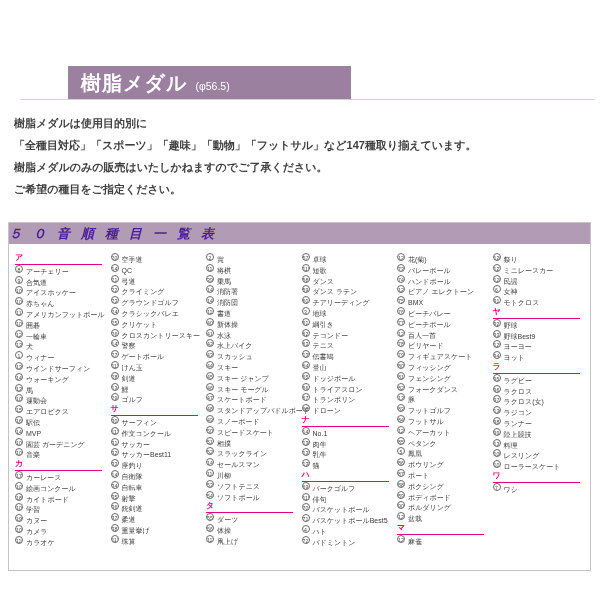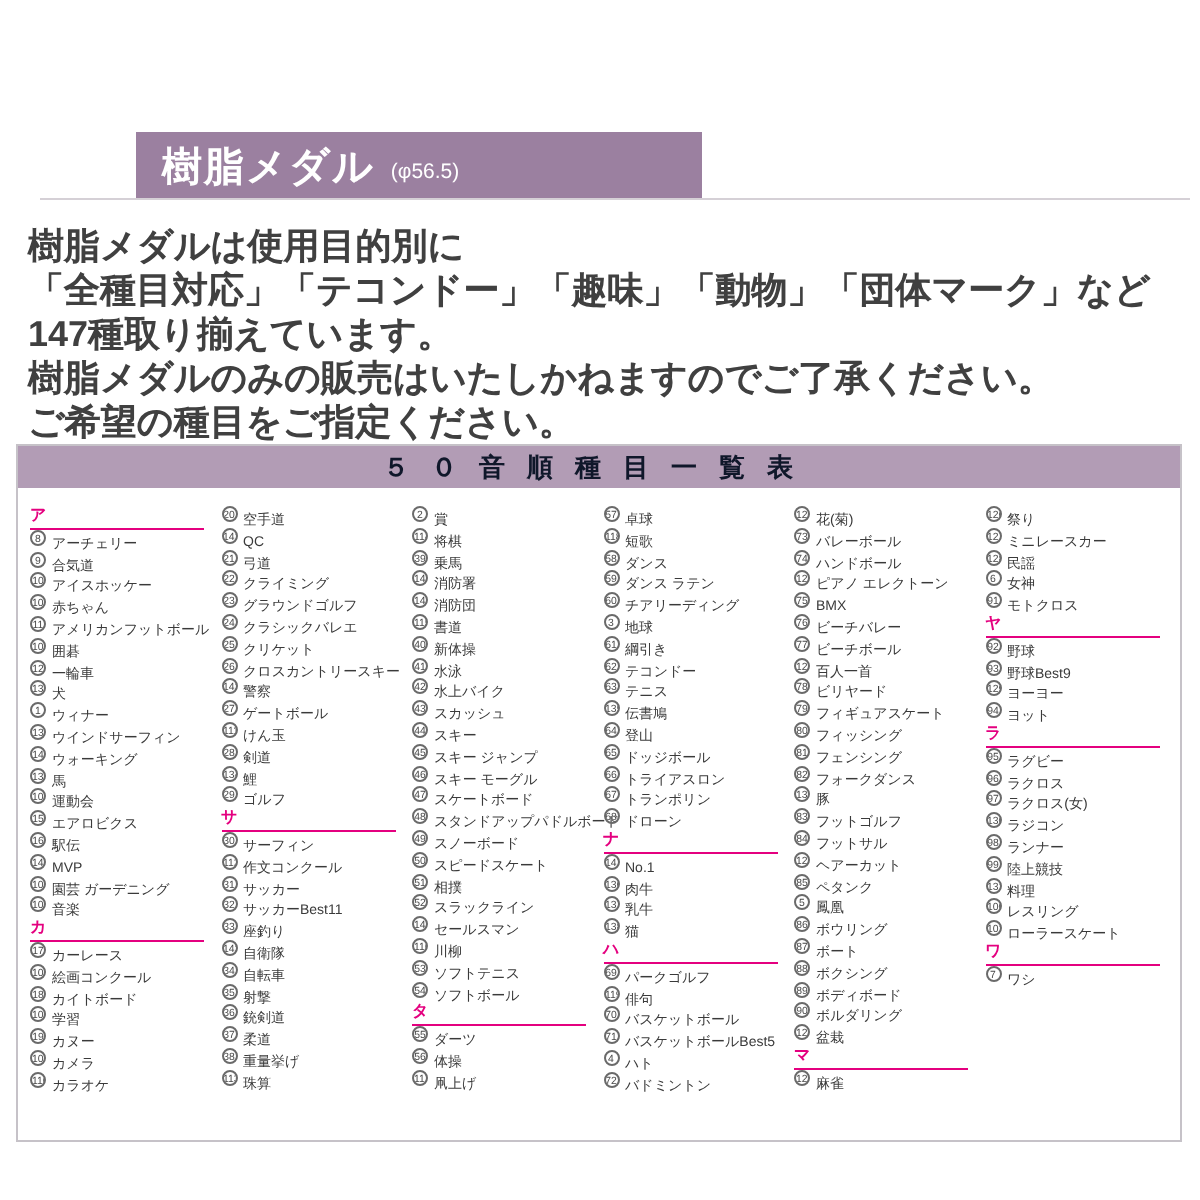--- a/index.html
+++ b/index.html
@@ -6,26 +6,26 @@
   .page{position:relative;width:600px;height:600px;background:#ffffff;overflow:hidden;
         font-family:"Liberation Sans",sans-serif;color:#3c3c3c;}
   
   .title-bar{position:absolute;left:20px;top:66px;width:283px;height:34px;
              background:#9b80a0;display:flex;align-items:center;margin-left:48px;}
   .title-main{color:#ffffff;font-weight:bold;font-size:20px;margin-left:13px;letter-spacing:1px;}
   .title-sub{color:#ffffff;font-size:10.5px;margin-left:8px;margin-top:6px;text-align:center;}
   .title-rule{position:absolute;left:20px;top:99px;width:575px;height:1px;background:#d5d0d6;}
   
   .intro{position:absolute;left:14px;top:112px;width:575px;}
-  .intro p{margin:0;font-size:18px;line-height:22px;color:#404040;font-weight:bold;}
+  .intro p{margin:0;font-size:11px;line-height:22px;color:#404040;font-weight:bold;}
   
   .table{position:absolute;left:8px;top:222px;width:583px;height:349px;
          border:1px solid #c6c2c8;background:#ffffff;box-sizing:border-box;}
-  .table-header{height:21px;background:#b29cb5;color:#0f172a;font-weight:bold;
-                font-size:13px;letter-spacing:11px;text-align:center;line-height:21px;}
+  .table-header{height:21px;background:#b29cb5;color:#4c1d95;font-weight:bold;
+                font-size:13px;letter-spacing:11px;text-align:left;line-height:21px;font-style:italic;}
   .columns{display:flex;padding:9px 2px 0 6px;}
   .col{width:95.5px;flex:0 0 auto;}
   .row{height:10.8px;line-height:10.8px;white-space:nowrap;font-size:7px;color:#3a3a3a;}
   .num{display:inline-block;width:8px;height:8px;line-height:8px;border:0.6px solid #6a6a6a;
        border-radius:50%;font-size:5.2px;text-align:center;color:#4a4a4a;
        margin-right:3px;vertical-align:1px;box-sizing:border-box;overflow:hidden;}
   .sec{height:10.8px;line-height:9px;font-size:8px;font-weight:bold;color:#e4007f;
        border-bottom:1px solid #e4007f;width:87px;}
 </style>
 </head>
@@ -34,21 +34,21 @@
 <div class="page">
 
   <div class="title-bar">
     <span class="title-main">樹脂メダル</span>
     <span class="title-sub">(φ56.5)</span>
   </div>
   <div class="title-rule"></div>
 
   <div class="intro">
     <p>樹脂メダルは使用目的別に</p>
-    <p>「全種目対応」「テコンドー」「趣味」「動物」「団体マーク」など147種取り揃えています。</p>
+    <p>「全種目対応」「スポーツ」「趣味」「動物」「フットサル」など147種取り揃えています。</p>
     <p>樹脂メダルのみの販売はいたしかねますのでご了承ください。</p>
     <p>ご希望の種目をご指定ください。</p>
   </div>
 
   <div class="table">
     <div class="table-header">５０音順種目一覧表</div>
     <div class="columns" id="columns">
         <div class="col">
           <div class="sec">ア</div>
           <div class="row"><span class="num">8</span><span>アーチェリー</span></div>

